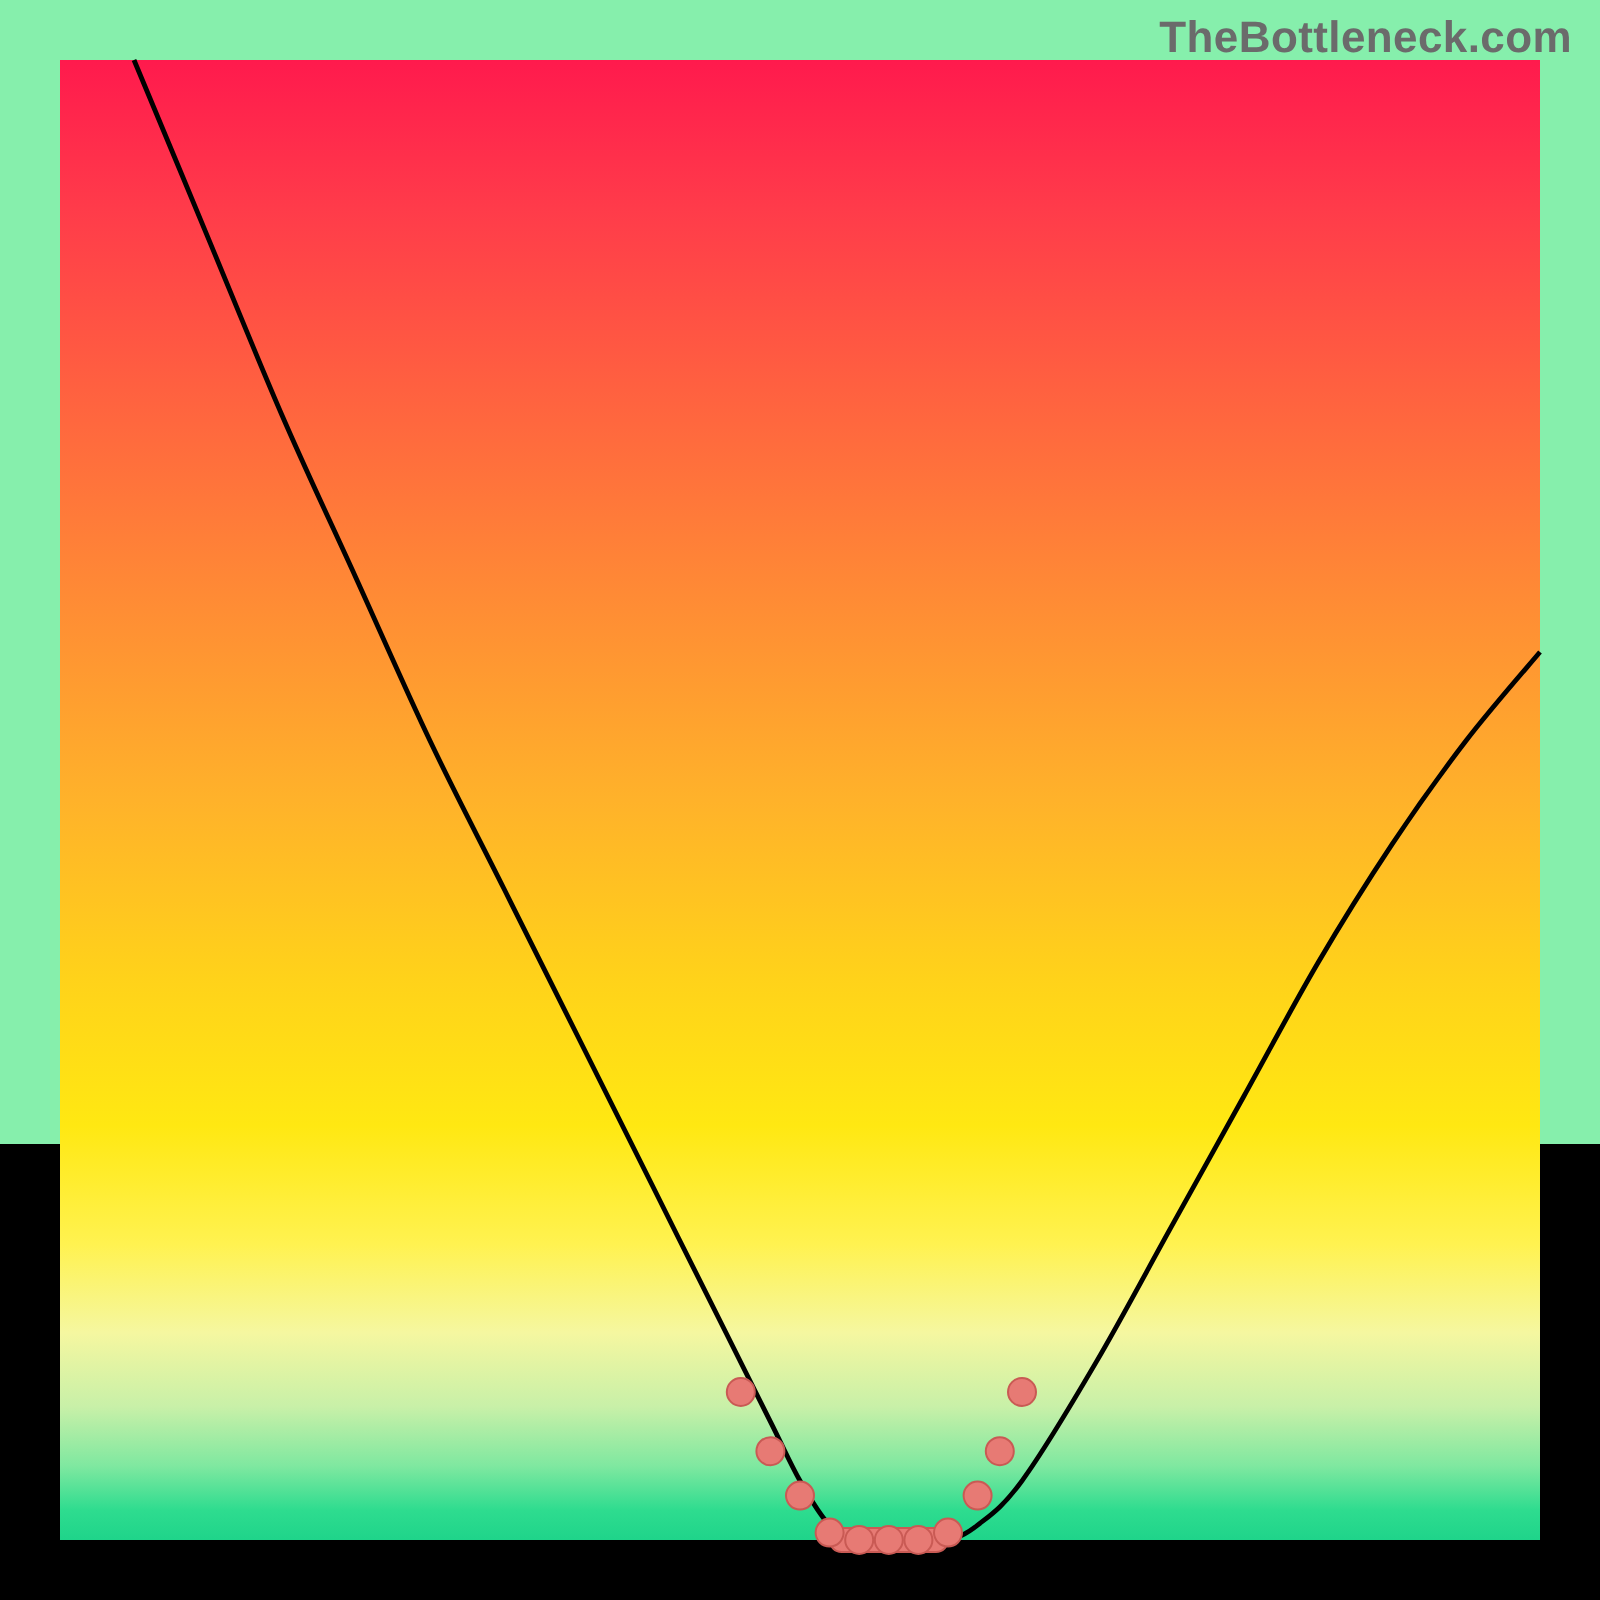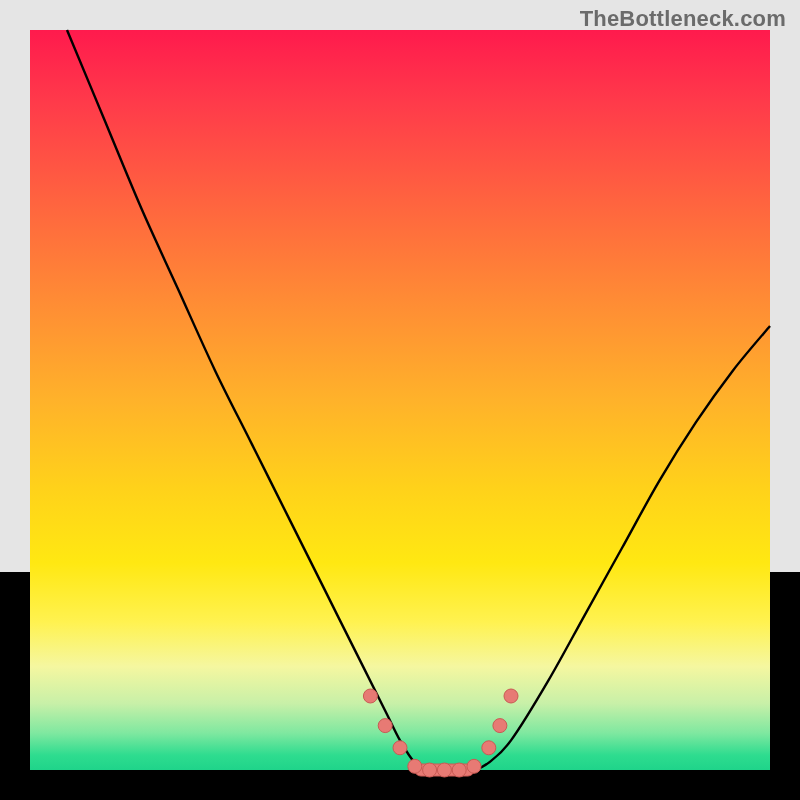--- a/index.html
+++ b/index.html
@@ -9,21 +9,21 @@
     height: 800px;
     background: #000;
     overflow: hidden;
   }
   .frame {
     position: absolute;
     left: 0;
     top: 0;
     width: 800px;
     height: 572px;
-    background: #e5e5e5;
+    background: #86efac;
   }
   .plot {
     position: absolute;
     left: 30px;
     top: 30px;
     width: 740px;
     height: 740px;
     background: linear-gradient(
       to bottom,
       #ff1a4d 0%,

